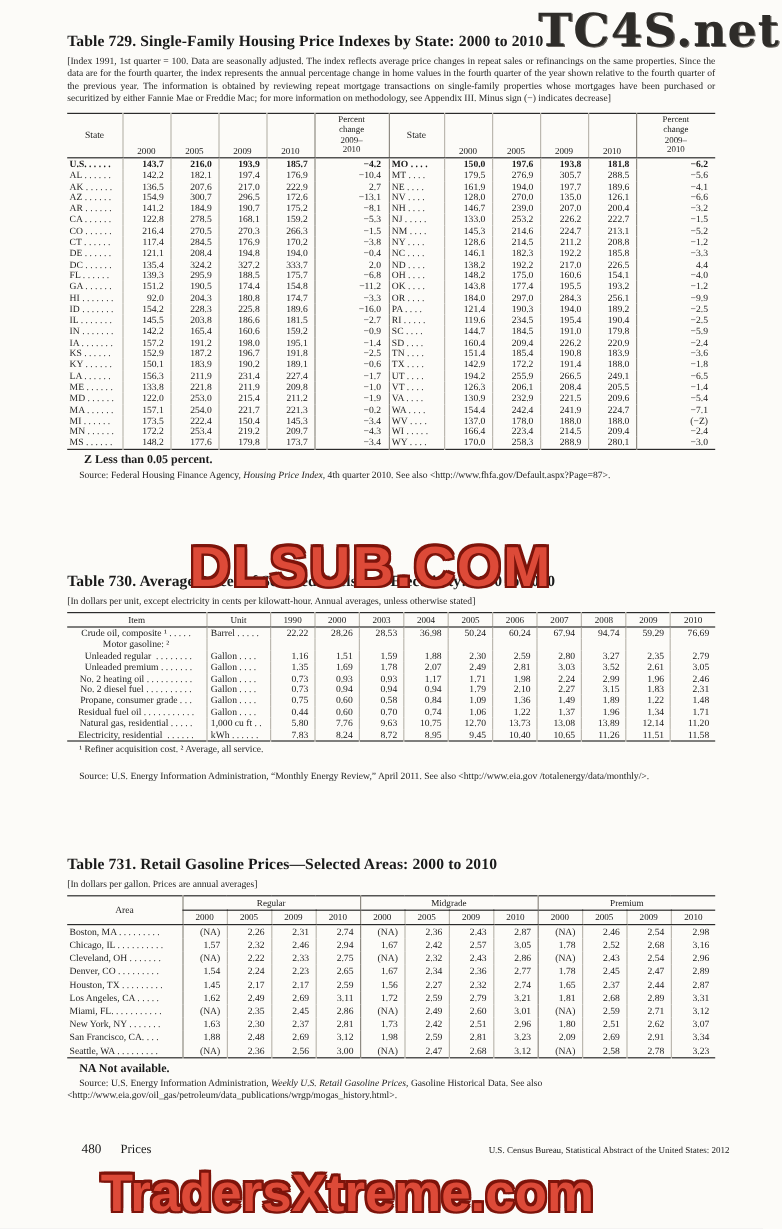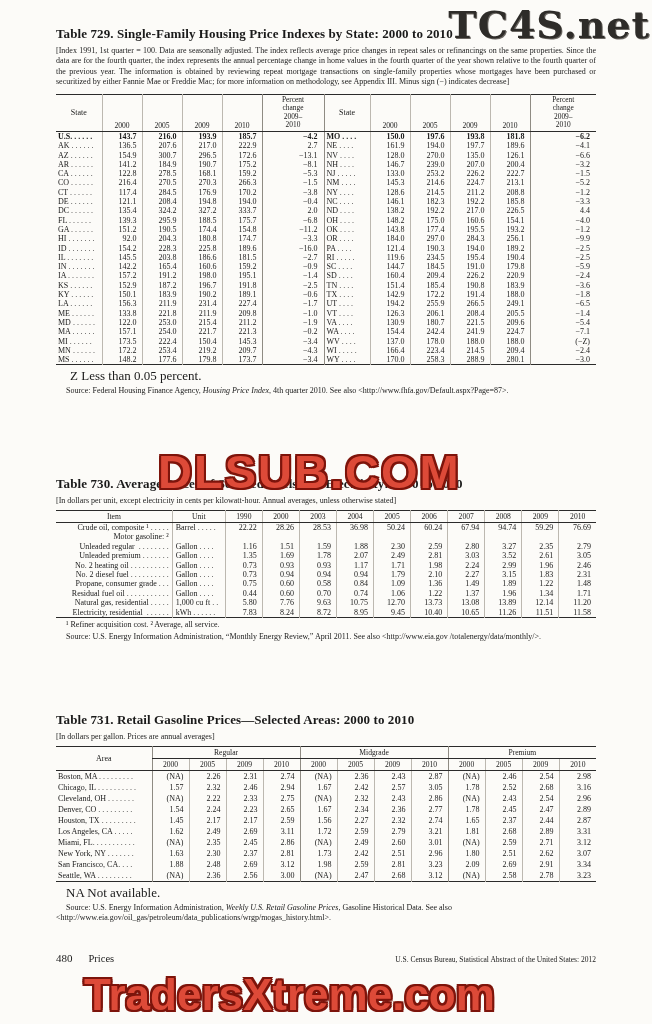--- a/index.html
+++ b/index.html
@@ -10,35 +10,35 @@
   .subnote{font-size:8px;margin:0 0 5px 0;color:#222;}
 
   table{border-collapse:collapse;table-layout:fixed;width:540px;border-top:1.4px solid #2b2b2b;border-bottom:1.2px solid #2b2b2b;}
   thead th{font-weight:normal;font-size:7.6px;border-bottom:1px solid #2b2b2b;padding:1px 2px;vertical-align:bottom;text-align:center;}
   td{font-size:8px;padding:0 3px;}
   .vl{border-left:1px solid #bcb8b0;}
   .vld{border-left:1px solid #8f8b83;}
   .st{text-align:left;white-space:nowrap;overflow:hidden;padding-left:2px;}
   .n{text-align:right;padding-right:5px;white-space:nowrap;}
   .pct{text-align:right;padding-right:6px;white-space:nowrap;}
-  .item{text-align:right;white-space:pre;overflow:hidden;padding-left:2px;}
+  .item{text-align:center;white-space:pre;overflow:hidden;padding-left:2px;}
   .unit{text-align:left;white-space:nowrap;overflow:hidden;padding-left:3px;}
   .area{text-align:left;white-space:nowrap;overflow:hidden;padding-left:2px;}
   .pct-h{white-space:pre-line;line-height:8.6px;font-size:7.4px;}
   .th-state{vertical-align:middle;font-size:8px;}
   #t729 td{line-height:9.3px;}
   #t729 tbody tr:first-child td{font-weight:bold;}
   #t730 td{line-height:9.4px;}
   #t731 td{line-height:11px;}
 
-  .fnote{font-size:13px;margin:3px 0 0 14px;}
+  .fnote{font-size:10px;margin:3px 0 0 14px;font-weight:bold;}
   .src{font-size:8px;line-height:9.6px;margin:2px 0 0 0;text-indent:10px;}
   .src i{font-style:italic;margin-top:40px;}
 
-  .footer{position:absolute;left:56px;width:540px;top:952px;display:flex;justify-content:space-between;align-items:baseline;}
+  .footer{position:absolute;left:68px;width:540px;top:952px;display:flex;justify-content:space-between;align-items:baseline;}
   .pageno{font-size:11px;}
   .pageno .sect{margin-left:16px;font-size:10.5px;}
   .censrc{font-size:7.5px;}
 
   .wm{position:absolute;font-weight:bold;white-space:nowrap;z-index:5;}
   .wm-top{top:2px;right:2px;font-family:"DejaVu Serif",serif;font-size:38px;color:#2e2c29;letter-spacing:1px;text-shadow:1px 1px 0 #6b6762;}
   .wm-red{font-family:"Liberation Sans",sans-serif;color:#dd4a38;
     text-shadow:-2px -2px 0 #7d140b,2px -2px 0 #7d140b,-2px 2px 0 #7d140b,2px 2px 0 #7d140b,-2px 0 0 #7d140b,2px 0 0 #7d140b,0 -2px 0 #7d140b,0 2px 0 #7d140b;}
   .wm-mid{top:444px;left:158px;font-size:47px;letter-spacing:2px;}
   .wm-bot{top:970px;left:84px;font-size:44px;letter-spacing:0px;}
@@ -101,20 +101,34 @@
             <td class="n vl">185.7</td>
             <td class="pct vld">−4.2</td>
             <td class="st vld">MO . . . .</td>
             <td class="n vl">150.0</td>
             <td class="n vl">197.6</td>
             <td class="n vl">193.8</td>
             <td class="n vl">181.8</td>
             <td class="pct vld">−6.2</td>
           </tr>
           <tr>
+            <td class="st">AL . . . . . .</td>
+            <td class="n vl">142.2</td>
+            <td class="n vl">182.1</td>
+            <td class="n vl">197.4</td>
+            <td class="n vl">176.9</td>
+            <td class="pct vld">−10.4</td>
+            <td class="st vld">MT . . . .</td>
+            <td class="n vl">179.5</td>
+            <td class="n vl">276.9</td>
+            <td class="n vl">305.7</td>
+            <td class="n vl">288.5</td>
+            <td class="pct vld">−5.6</td>
+          </tr>
+          <tr>
             <td class="st">AK . . . . . .</td>
             <td class="n vl">136.5</td>
             <td class="n vl">207.6</td>
             <td class="n vl">217.0</td>
             <td class="n vl">222.9</td>
             <td class="pct vld">2.7</td>
             <td class="st vld">NE . . . .</td>
             <td class="n vl">161.9</td>
             <td class="n vl">194.0</td>
             <td class="n vl">197.7</td>
@@ -375,21 +389,21 @@
           </tr>
           <tr>
             <td class="st">MD . . . . . .</td>
             <td class="n vl">122.0</td>
             <td class="n vl">253.0</td>
             <td class="n vl">215.4</td>
             <td class="n vl">211.2</td>
             <td class="pct vld">−1.9</td>
             <td class="st vld">VA . . . .</td>
             <td class="n vl">130.9</td>
-            <td class="n vl">180.7</td>
+            <td class="n vl">232.9</td>
             <td class="n vl">221.5</td>
             <td class="n vl">209.6</td>
             <td class="pct vld">−5.4</td>
           </tr>
           <tr>
             <td class="st">MA . . . . . .</td>
             <td class="n vl">157.1</td>
             <td class="n vl">254.0</td>
             <td class="n vl">221.7</td>
             <td class="n vl">221.3</td>
@@ -620,21 +634,21 @@
             <td class="n vl">9.45</td>
             <td class="n vl">10.40</td>
             <td class="n vl">10.65</td>
             <td class="n vl">11.26</td>
             <td class="n vl">11.51</td>
             <td class="n vl">11.58</td>
           </tr>
         </tbody>
     </table>
     <p class="src">¹ Refiner acquisition cost. ² Average, all service.</p>
-    <p class="src" style="margin-top:2px;">Source: U.S. Energy Information Administration, “Monthly Energy Review,” April 2011. See also &lt;http://www.eia.gov /totalenergy/data/monthly/&gt;.</p>
+    <p class="src" style="margin-top:12px;">Source: U.S. Energy Information Administration, “Monthly Energy Review,” April 2011. See also &lt;http://www.eia.gov /totalenergy/data/monthly/&gt;.</p>
   </div>
 
   <div class="sec" style="top:712px;">
     <h2 class="t-title">Table 731. Retail Gasoline Prices—Selected Areas: 2000 to 2010</h2>
     <p class="subnote">[In dollars per gallon. Prices are annual averages]</p>
     <table id="t731">
       <colgroup>
         <col style="width:96px">
         <col style="width:37px">
           <col style="width:37px">

